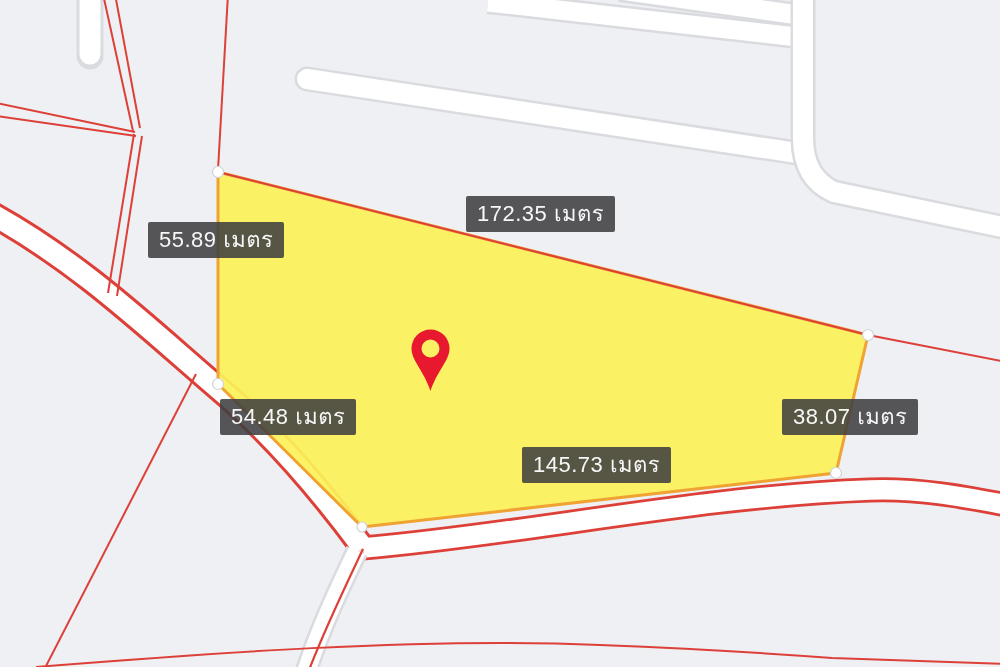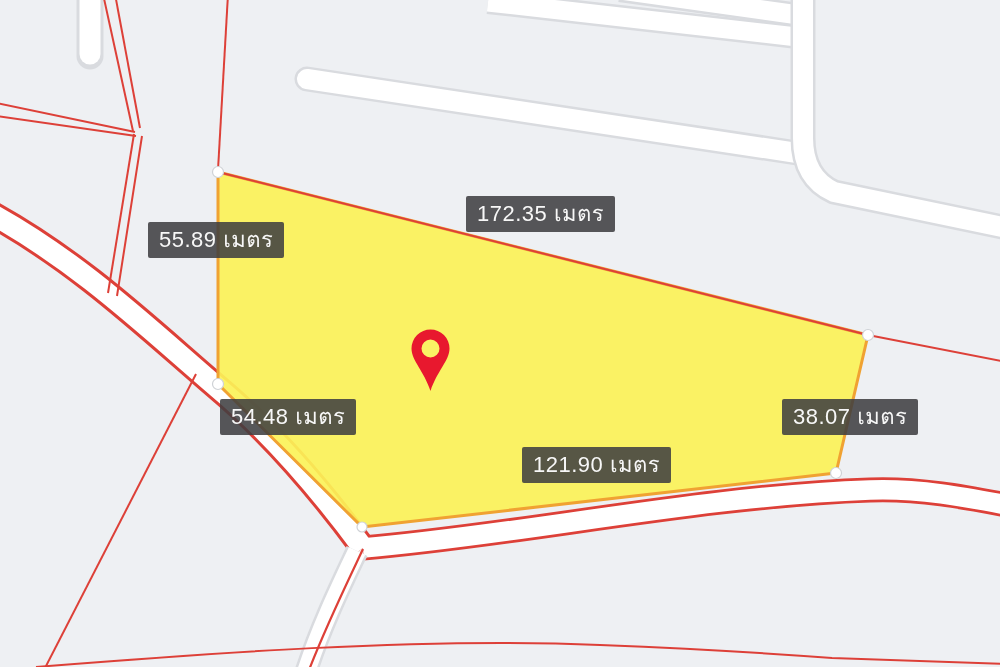--- a/index.html
+++ b/index.html
@@ -97,15 +97,15 @@
   </svg>
 
   <div class="mlabel" style="left:148px;top:222px;text-align:center;">55.89 เมตร</div>
 
   <div class="mlabel" style="left:466px;top:196px;">172.35 เมตร</div>
 
   <div class="mlabel" style="left:782px;top:351px;margin-top:48px;">38.07 เมตร</div>
 
   <div class="mlabel" style="left:220px;top:399px;">54.48 เมตร</div>
 
-  <div class="mlabel" style="left:522px;top:447px;">121.90 เมตร</div>
+  <div class="mlabel" style="left:522px;top:447px;">145.73 เมตร</div>
 
 </div>
 
 </body></html>

